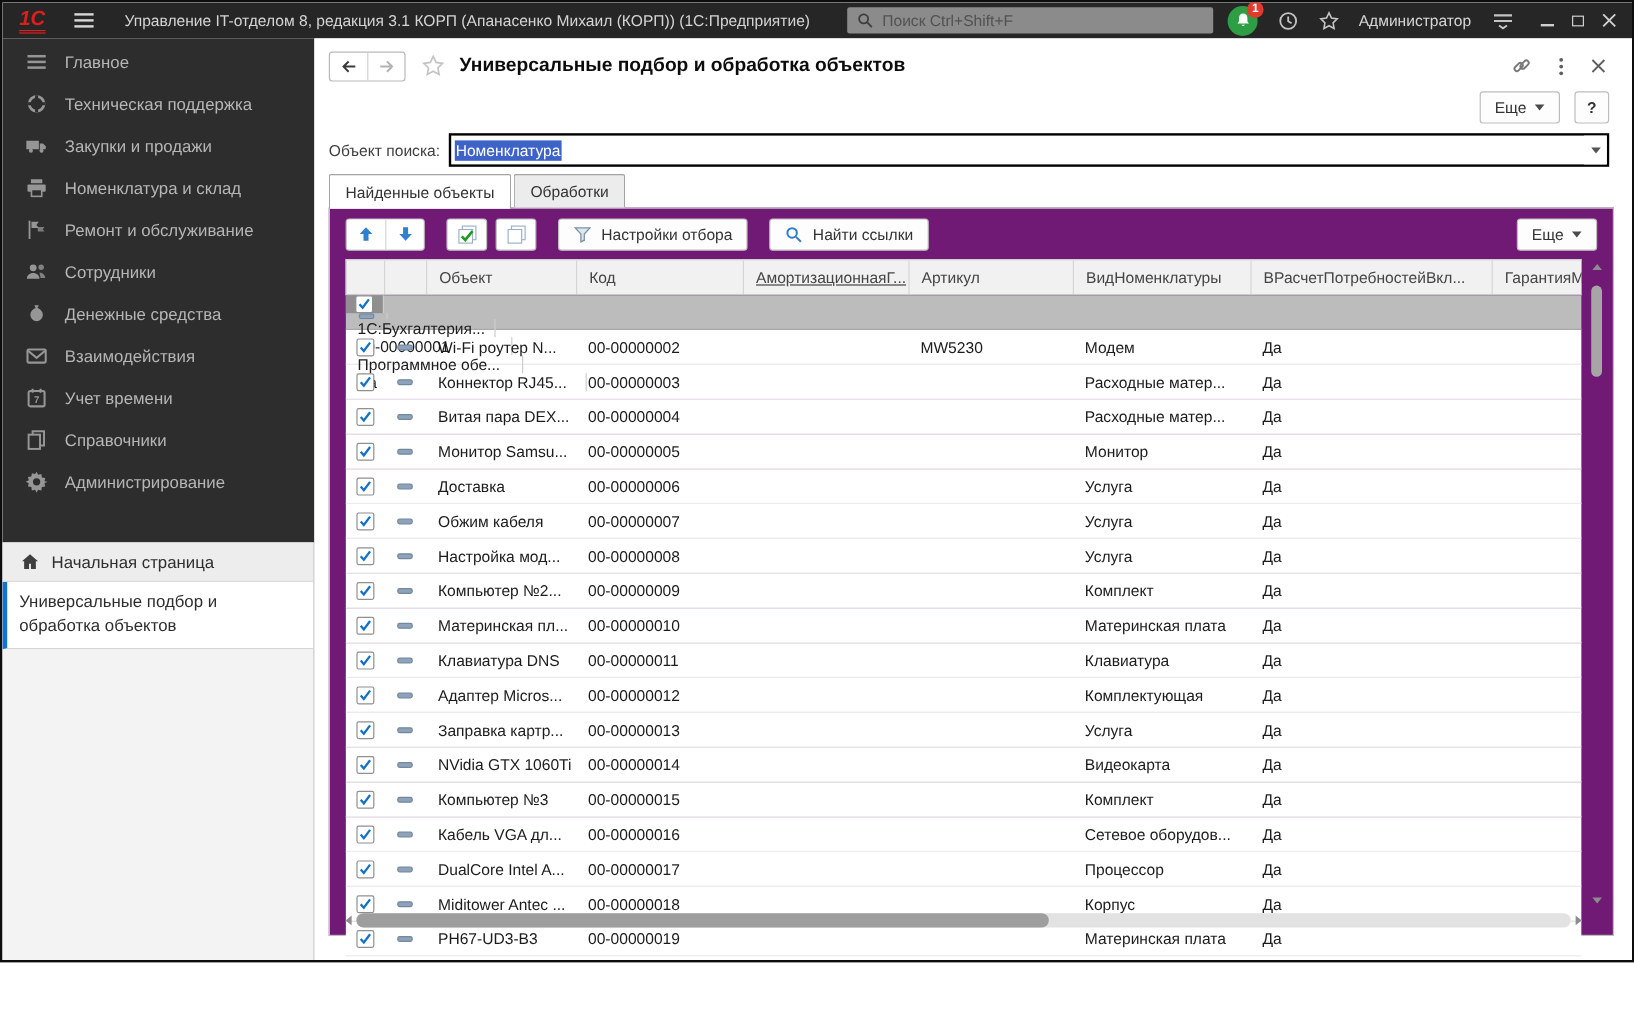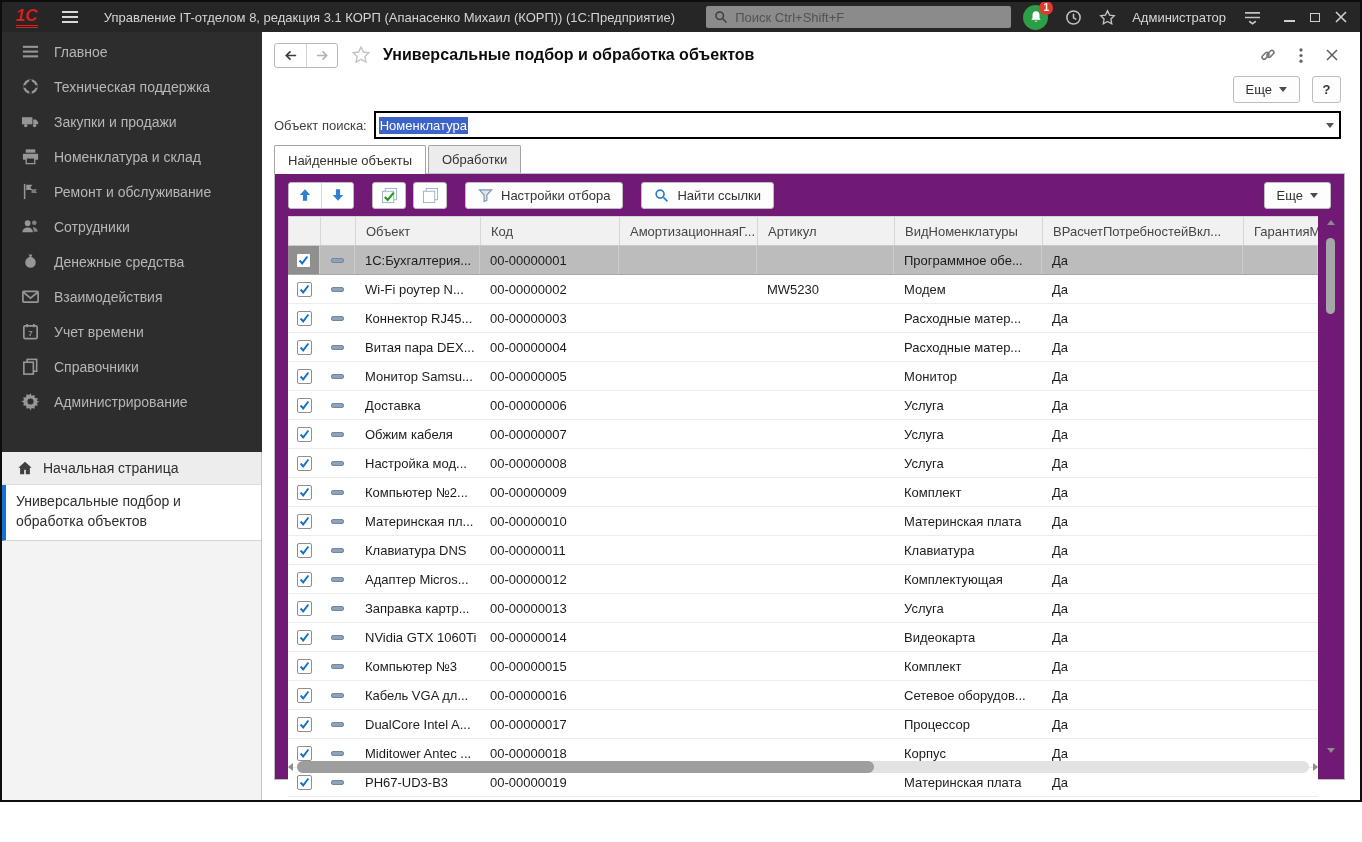--- a/index.html
+++ b/index.html
@@ -75,26 +75,26 @@
   .grid { position:absolute; left:13px; top:42px; right:26px; }
   .t-head { display:flex; height:30px; background:#f1f1f1; border-top:1px solid #d4d4d4; border-bottom:1px solid #c9c9c9; border-left:1px solid #d4d4d4; }
   .h-cell { display:flex; align-items:center; font-size:13px; color:#454545; border-right:1px solid #d6d6d6; padding:0 19px 0 10px; white-space:nowrap; overflow:hidden; cursor:pointer; flex:none; }
   .t-body { height:553px; overflow:hidden; }
   .t-row { display:flex; height:29px; border-bottom:1px solid #ececec; background:#fff; cursor:pointer; }
   .cell { display:flex; align-items:center; font-size:13px; color:#1c1c1c; padding:0 6px 0 10px; white-space:nowrap; overflow:hidden; flex:none; }
   .c-cb   { width:32px; justify-content:center; padding:0; }
   .c-ico  { width:35px; justify-content:center; padding:0; }
   .c-obj  { width:125px; }
   .c-code { width:139px; }
-  .c-amort{ width:138px; }
+  .c-amort{ width:138px;text-decoration:underline; }
   .c-art  { width:137px; }
   .c-kind { width:148px; }
   .c-calc { width:201px; }
   .c-war  { flex:1 1 auto; border-right:none; }
-  .t-row.selected { background:#bcbcbc; border-bottom:1px solid #a9a9a9; }
+  .t-row.selected { background:#bcbcbc; border-bottom:1px solid #a9a9a9;flex-direction:column; }
   .t-row.selected .cell { border-right:1px solid #cdcdcd; }
   .t-row.selected .c-cb { background:#8f8f8f; }
   .cb { width:15px; height:15px; background:#fff; border:1px solid #8f8f8f; border-radius:2px; display:flex; align-items:center; justify-content:center; }
   .ref-ico { width:13px; height:5px; background:#8da3bb; border:1px solid #74879c; border-radius:2px; }
 
   
   .vscroll { position:absolute; top:42px; bottom:23px; right:7px; width:13px; }
   .vs-up, .vs-down { position:absolute; left:0; right:0; height:12px; display:flex; align-items:center; justify-content:center; cursor:pointer; }
   .vs-up { top:0; } .vs-down { bottom:0; }
   .tri-up { width:0; height:0; border-left:4px solid transparent; border-right:4px solid transparent; border-bottom:5px solid #8c8c8c; }

